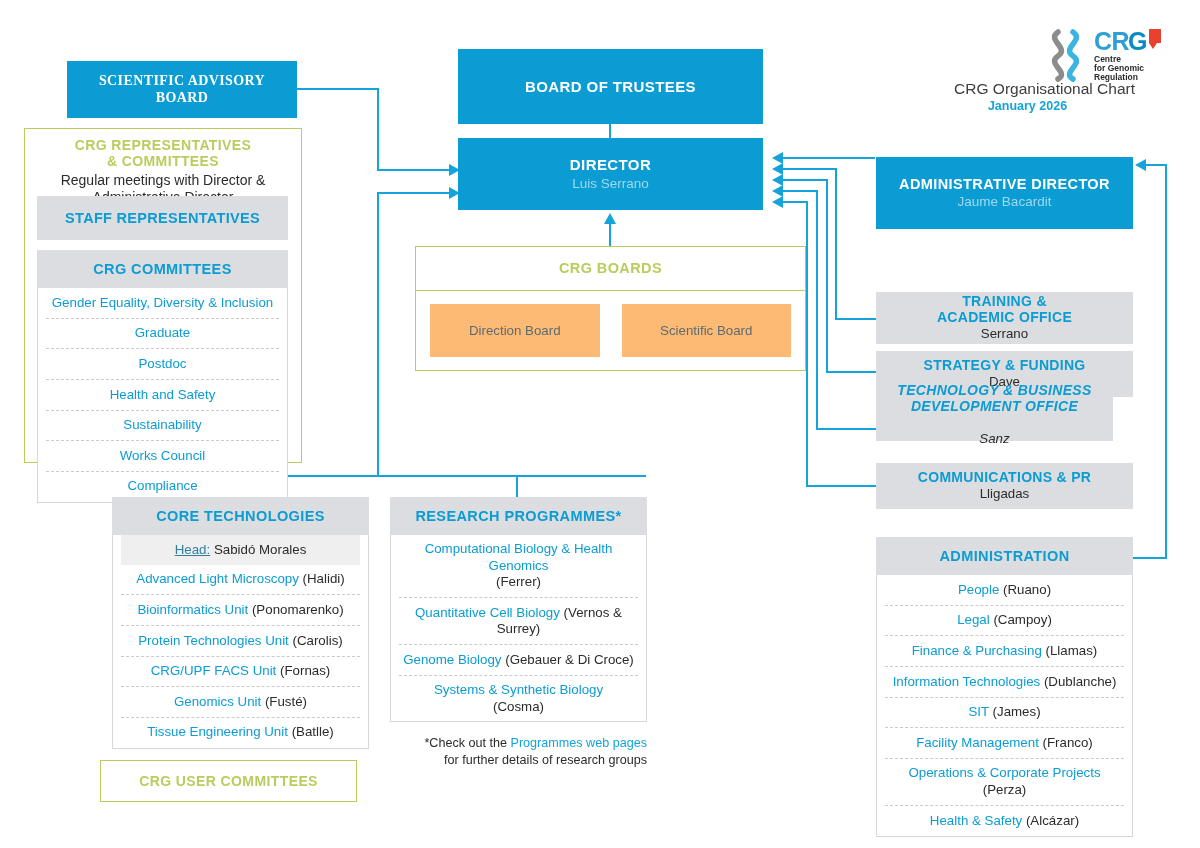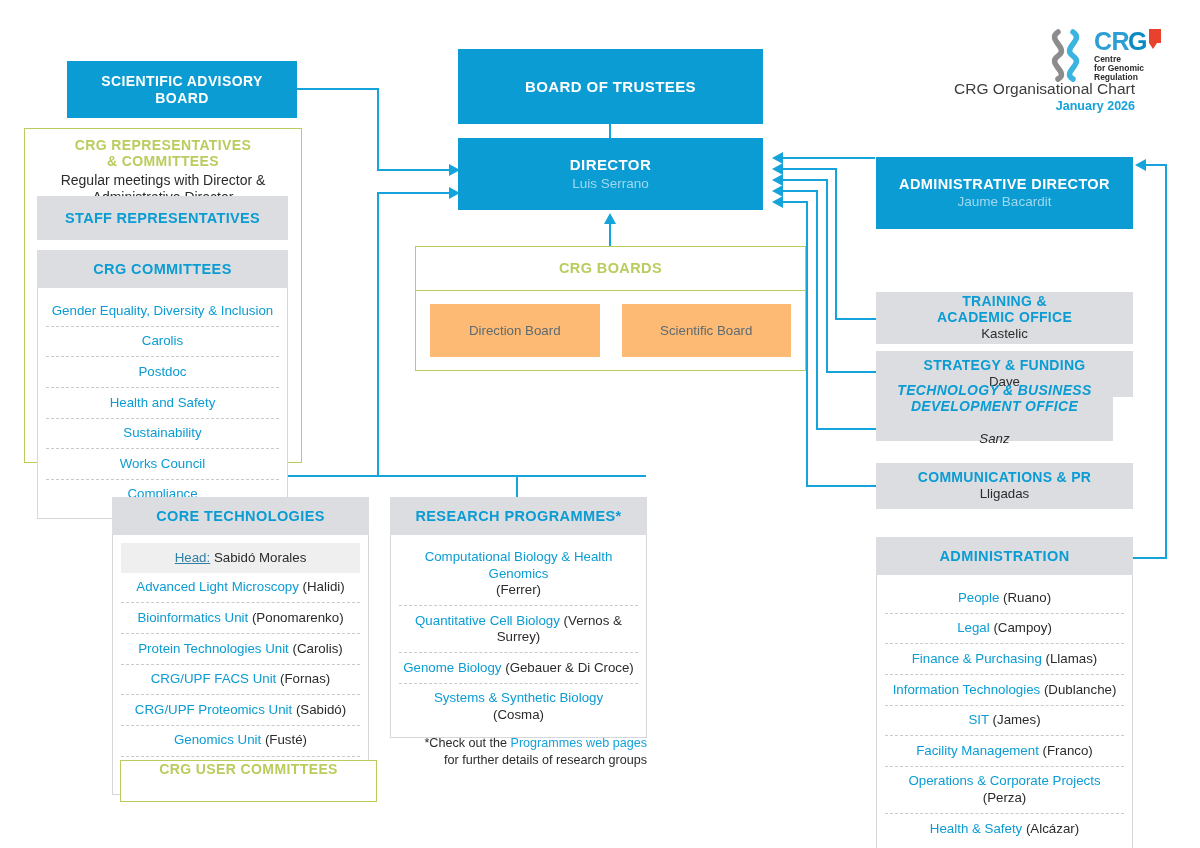--- a/index.html
+++ b/index.html
@@ -71,21 +71,21 @@
     font-size: 14.5px;
     letter-spacing: 0.4px;
     text-align: center;
     padding: 11px 4px 11px;
     line-height: 1.12;
   }
   .card .body {
     border: 1px solid #d6d7d9;
     border-top: none;
     background: #ffffff;
-    padding: 8px 8px;
+    padding: 0 8px;
   }
   .row {
     text-align: center;
     font-size: 13.3px;
     color: #0b9cd3;
     padding: 6.5px 2px;
     border-top: 1px dashed #c9cacc;
     line-height: 1.25;
   }
   .row:first-child { border-top: none; }
@@ -137,21 +137,21 @@
   
   #logo-wrap { position: absolute; }
   #chart-title {
     position: absolute;
     text-align: right;
     color: #3d3d3d;
     font-size: 15.5px;
   }
   #chart-date {
     position: absolute;
-    text-align: right;
+    text-align: center;
     color: #14a3da;
     font-size: 12.5px;
     font-weight: bold;
   }
 
   #footnote {
     position: absolute;
     font-size: 12.6px;
     color: #2b2b2b;
     line-height: 1.35;
@@ -226,21 +226,21 @@
   <div class="ln" style="left:1130px; top:558px; width:2px; height:2px;"></div>
   <div class="ln" style="left:1131px; top:557px; width:36px; height:2px;"></div>
   <div class="ln" style="left:1165px; top:164px; width:2px; height:395px;"></div>
   <div class="ln" style="left:1146px; top:164px; width:21px; height:2px;"></div>
   <div class="arrow arr-left" style="left:1135px; top:159px;"></div>
 
   <div class="box blue-box" style="left:458px; top:30px; width:305px; height:75px;margin-top:19px;">
     <div class="ttl" style="font-size:15px;">BOARD OF TRUSTEES</div>
   </div>
 
-  <div class="box blue-box" style="left:67px; top:61px; width:230px; height:57px; padding:12px 18px;">
+  <div class="box blue-box" style="left:67px; top:61px; width:230px; height:57px; padding:12px 18px;font-family:Liberation Serif, serif;">
     <div class="ttl" style="font-size:14px;">SCIENTIFIC ADVISORY BOARD</div>
   </div>
 
   <div class="box blue-box" style="left:458px; top:138px; width:305px; height:72px;">
     <div class="ttl" style="font-size:15px;">DIRECTOR</div>
     <div class="sub" style="font-size:13.5px; margin-top:2px;">Luis Serrano</div>
   </div>
 
   <div class="box blue-box" style="left:876px; top:157px; width:257px; height:72px;">
     <div class="ttl" style="font-size:14.5px;">ADMINISTRATIVE DIRECTOR</div>
@@ -256,21 +256,21 @@
   </div>
 
   <div class="box grey-head" style="left:37px; top:196px; width:251px; height:44px; font-size:14.5px;">
     <span>STAFF REPRESENTATIVES</span>
   </div>
 
   <div class="card" style="left:37px; top:250px; width:251px;">
     <div class="hdr">CRG COMMITTEES</div>
     <div class="body" id="committees-list">
         <div class="row">Gender Equality, Diversity &amp; Inclusion</div>
-        <div class="row">Carolis</div>
+        <div class="row">Graduate</div>
         <div class="row">Postdoc</div>
         <div class="row">Health and Safety</div>
         <div class="row">Sustainability</div>
         <div class="row">Works Council</div>
         <div class="row">Compliance</div>
       </div>
   </div>
 
   <div class="olive-frame" style="left:415px; top:246px; width:391px; height:125px;">
     <div style="height:43px; display:flex; align-items:center; justify-content:center;
@@ -288,29 +288,28 @@
     <div class="body">
       <div class="row head-row">
         <span class="lbl">Head:</span>
         <span class="nm">Sabidó Morales</span>
       </div>
       <div id="core-tech-list">
           <div class="row"><span>Advanced Light Microscopy</span> <span class="nm">(Halidi)</span></div>
           <div class="row"><span>Bioinformatics Unit</span> <span class="nm">(Ponomarenko)</span></div>
           <div class="row"><span>Protein Technologies Unit</span> <span class="nm">(Carolis)</span></div>
           <div class="row"><span>CRG/UPF FACS Unit</span> <span class="nm">(Fornas)</span></div>
-          <div class="row"><span>CRG/UPF Proteomics Unit</span> <span class="nm">(Sabidó)</span></div>
           <div class="row"><span>Genomics Unit</span> <span class="nm">(Fusté)</span></div>
           <div class="row"><span>Tissue Engineering Unit</span> <span class="nm">(Batlle)</span></div>
         </div>
     </div>
   </div>
 
-  <div class="olive-frame" style="left:120px; top:760px; width:257px; height:42px;
-              display:flex; justify-content:center;">
+  <div class="olive-frame" style="left:100px; top:760px; width:257px; height:42px;
+              display:flex; align-items:center; justify-content:center;">
     <div class="olive-title" style="font-size:14px;">CRG USER COMMITTEES</div>
   </div>
 
   <div class="card" style="left:390px; top:497px; width:257px;">
     <div class="hdr">RESEARCH PROGRAMMES*</div>
     <div class="body" id="research-list">
         <div class="row two-line"><span>Computational Biology &amp; Health Genomics</span><br><span class="nm">(Ferrer)</span></div>
         <div class="row"><span>Quantitative Cell Biology</span> <span class="nm">(Vernos &amp; Surrey)</span></div>
         <div class="row"><span>Genome Biology</span> <span class="nm">(Gebauer &amp; Di Croce)</span></div>
         <div class="row two-line"><span>Systems &amp; Synthetic Biology</span><br><span class="nm">(Cosma)</span></div>
@@ -318,21 +317,21 @@
   </div>
 
   <div id="footnote" style="left:390px; top:735px; width:257px;">
     <span>*Check out the </span><span class="lnk">Programmes web pages</span><br>
     <span>for further details of research groups</span>
   </div>
 
   <div class="box grey-head" style="left:876px; top:292px; width:257px; height:52px; font-size:14px;">
     <span>TRAINING &amp;</span>
     <span>ACADEMIC OFFICE</span>
-    <span class="person" style="font-size:13.3px; margin-top:1px;">Kastelic</span>
+    <span class="person" style="font-size:13.3px; margin-top:1px;">Serrano</span>
   </div>
 
   <div class="box grey-head" style="left:876px; top:351px; width:257px; height:46px; font-size:14px;">
     <span>STRATEGY &amp; FUNDING</span>
     <span class="person" style="font-size:13.3px; margin-top:1px;">Dave</span>
   </div>
 
   <div class="box grey-head" style="left:876px; top:389px; width:237px; height:52px; font-size:14px;font-style:italic;">
     <span>TECHNOLOGY &amp; BUSINESS</span>
     <span>DEVELOPMENT OFFICE</span>

